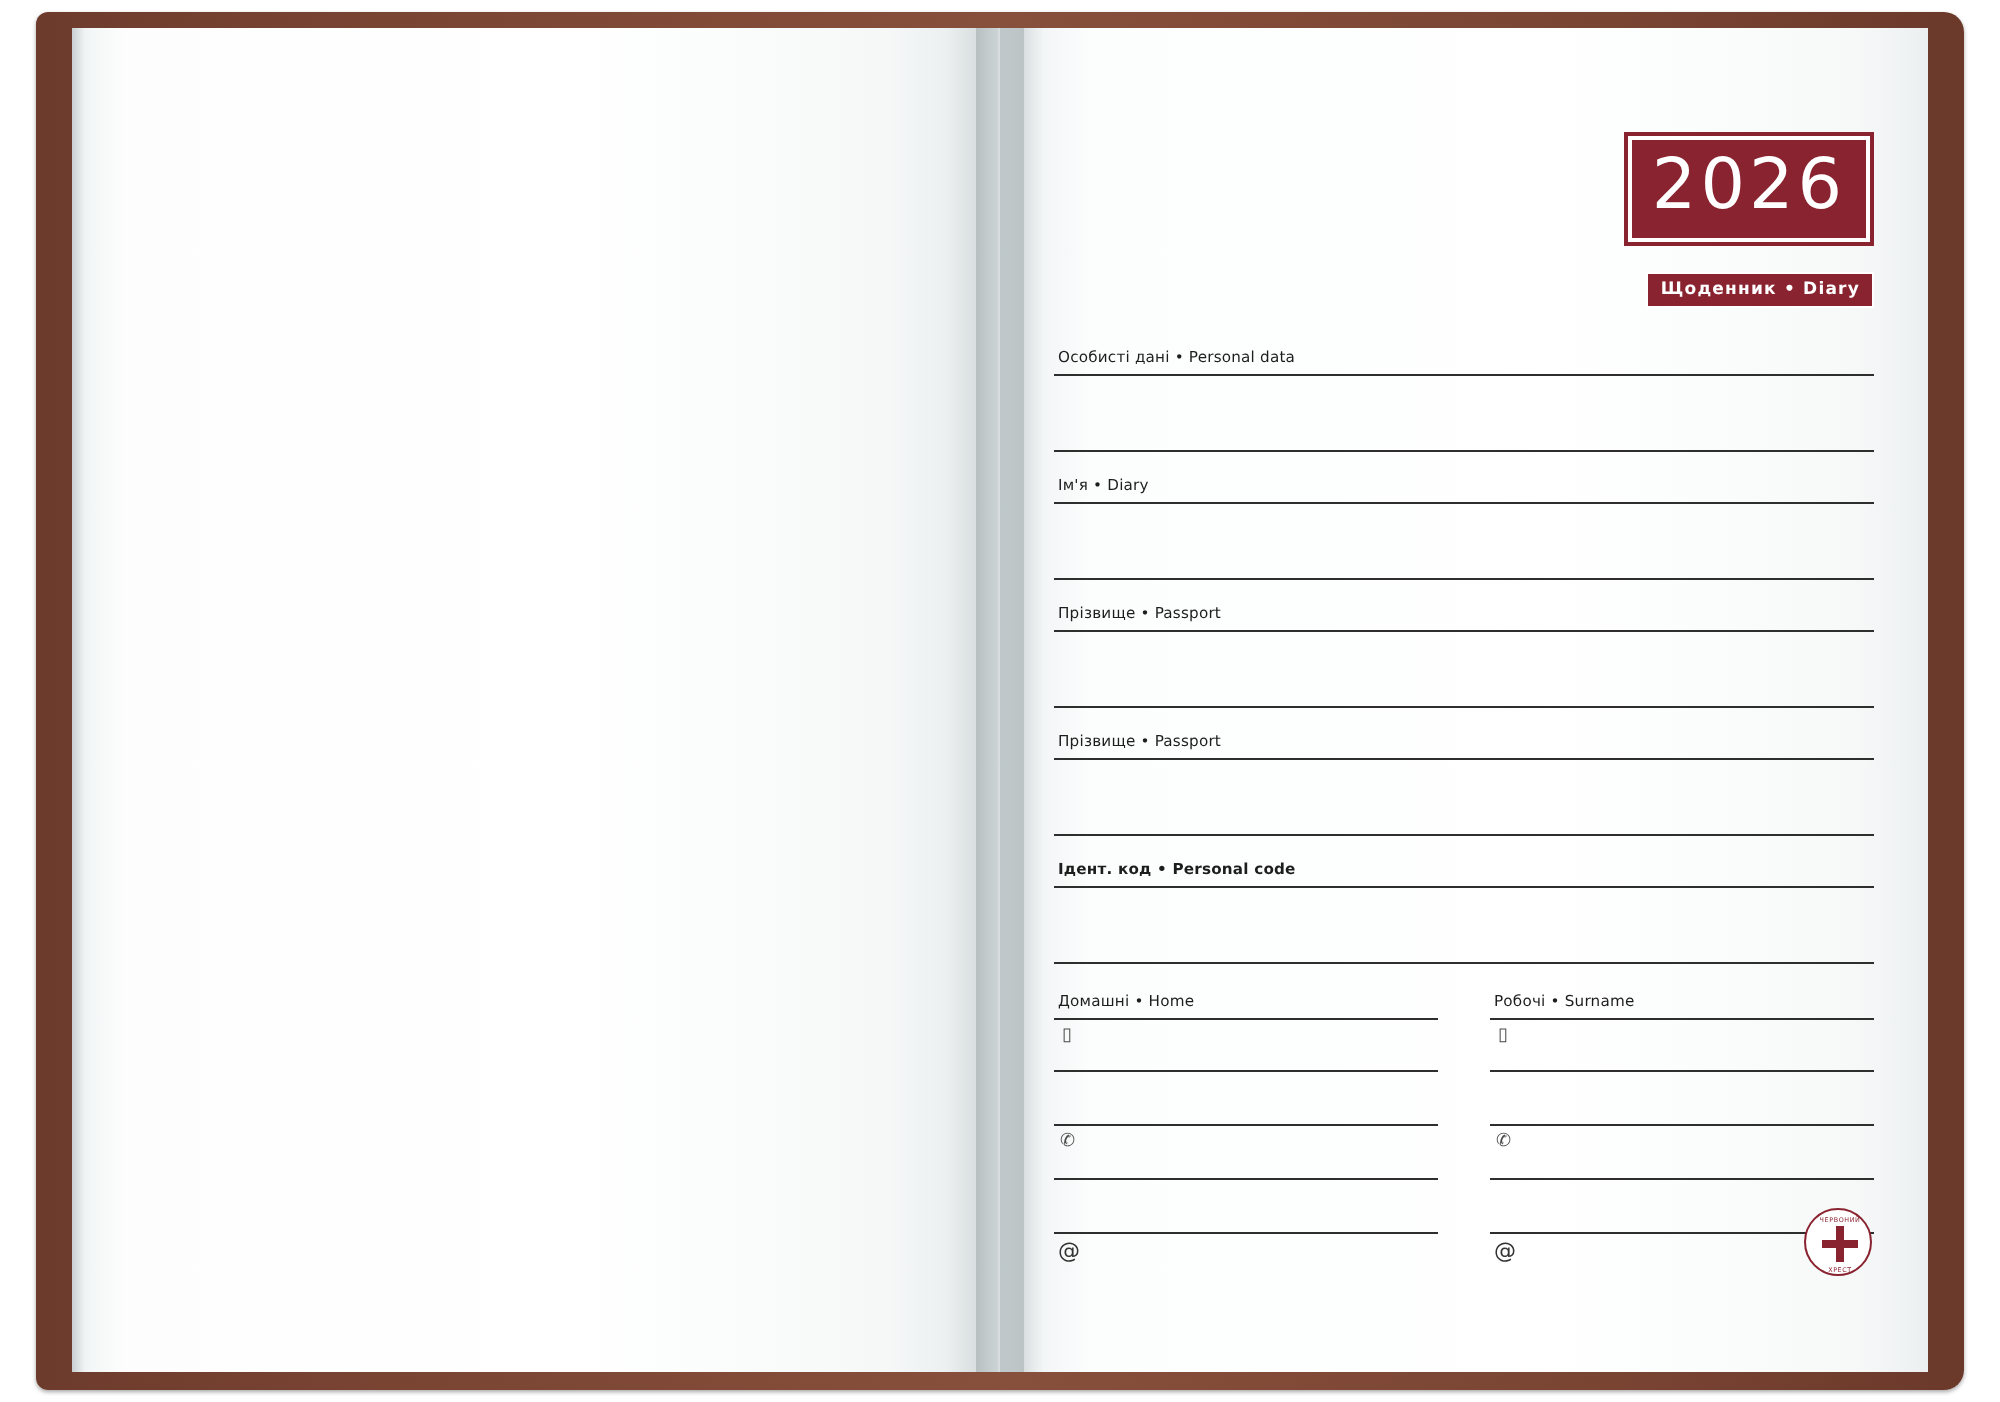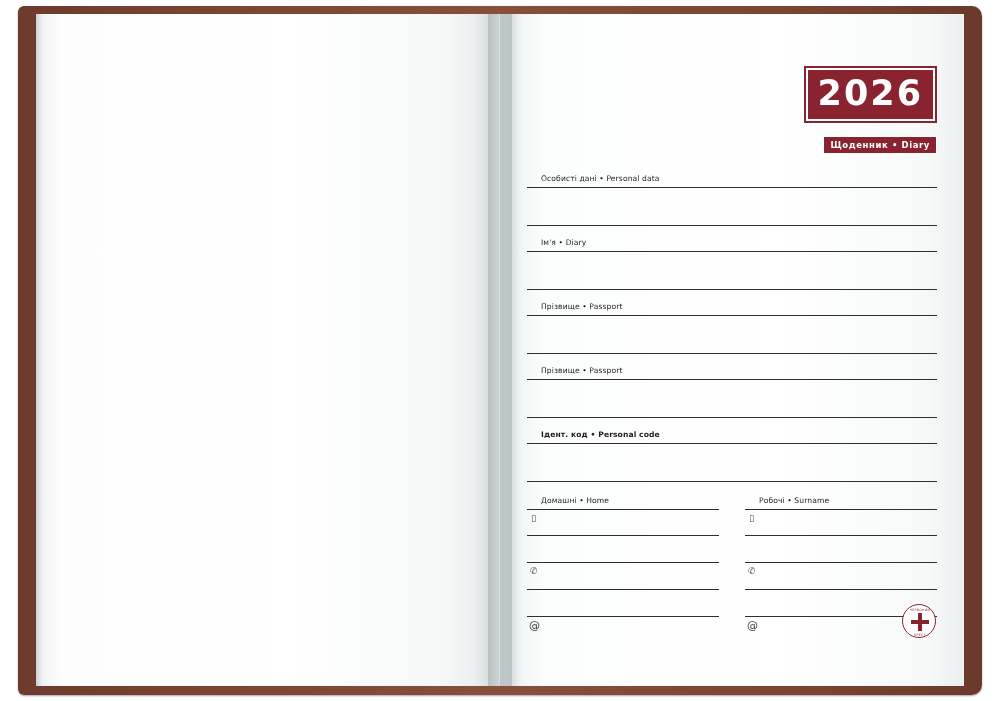--- a/index.html
+++ b/index.html
@@ -93,21 +93,21 @@
     width: 464px; height: 672px;
   }
 
   .year-badge {
     position: absolute;
     right: 27px;
     top: 52px;
     background: #8a2330;
     color: #ffffff;
     font-family: "DejaVu Sans", sans-serif;
-    font-weight: bold;
+    font-weight: normal;
     font-size: 35px;
     letter-spacing: 2px;
     line-height: 1;
     padding: 8px 12px 10px 12px;
     border: 2px solid #8a2330;
     box-shadow: inset 0 0 0 2px #ffffff;
   }
 
   .diary-badge {
     position: absolute;
@@ -135,21 +135,20 @@
   .field-block { position: relative; }
 
   .field-label {
     position: absolute;
     left: 2px;
     font-family: "DejaVu Sans", sans-serif;
     font-size: 7.6px;
     color: #1d1d1d;
     letter-spacing: 0.1px;
     white-space: nowrap;
-    margin-left: 12px;
   }
 
   .rule {
     position: absolute;
     height: 0;
     border-bottom: 1px solid #2e2e2e;
   }
 
   .rule-full { left: 0; width: 410px; }
   .rule-half-left { left: 0; width: 192px; }

